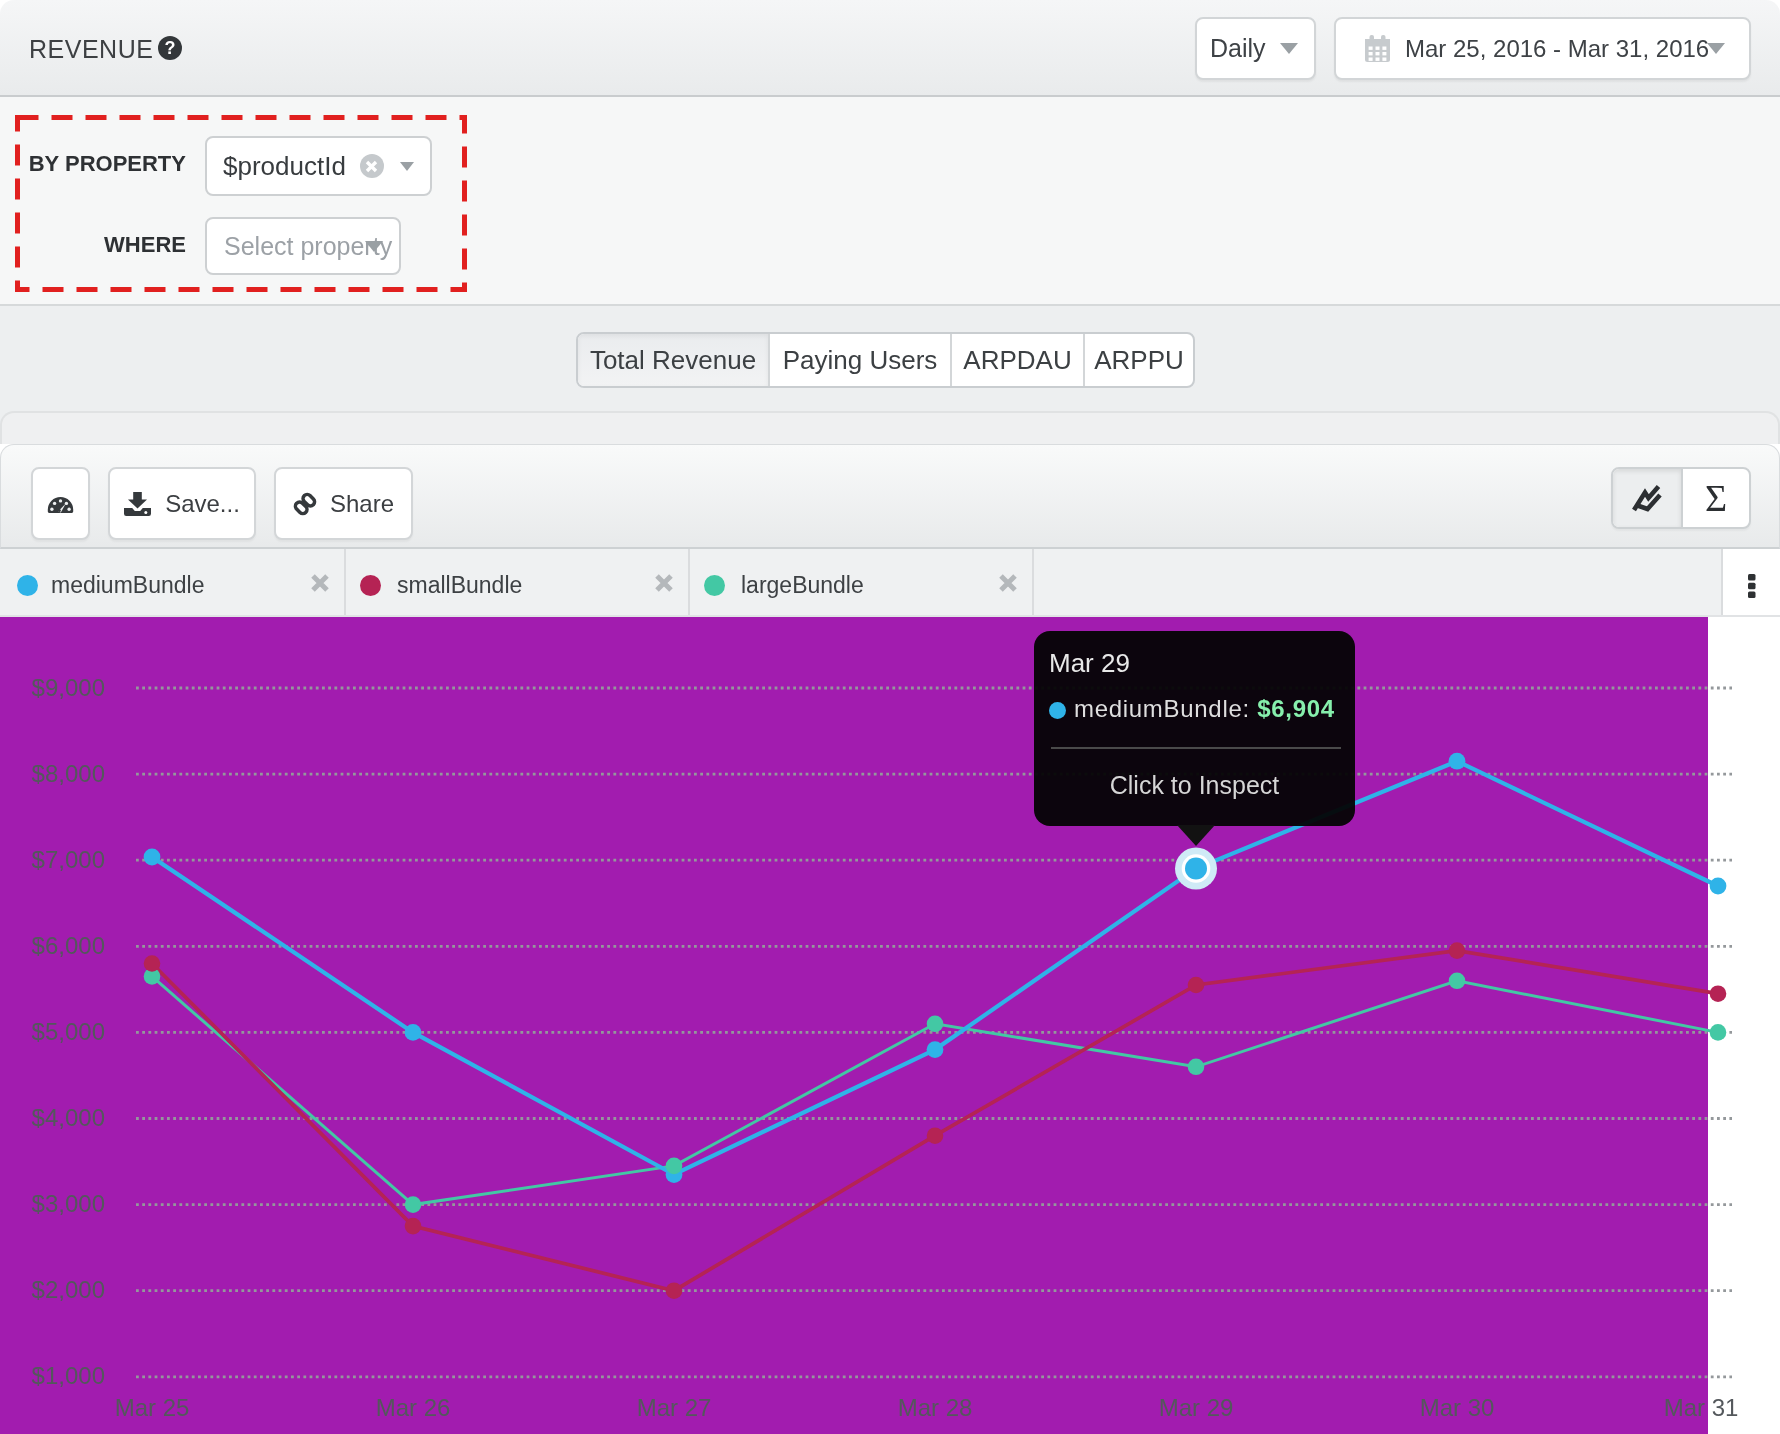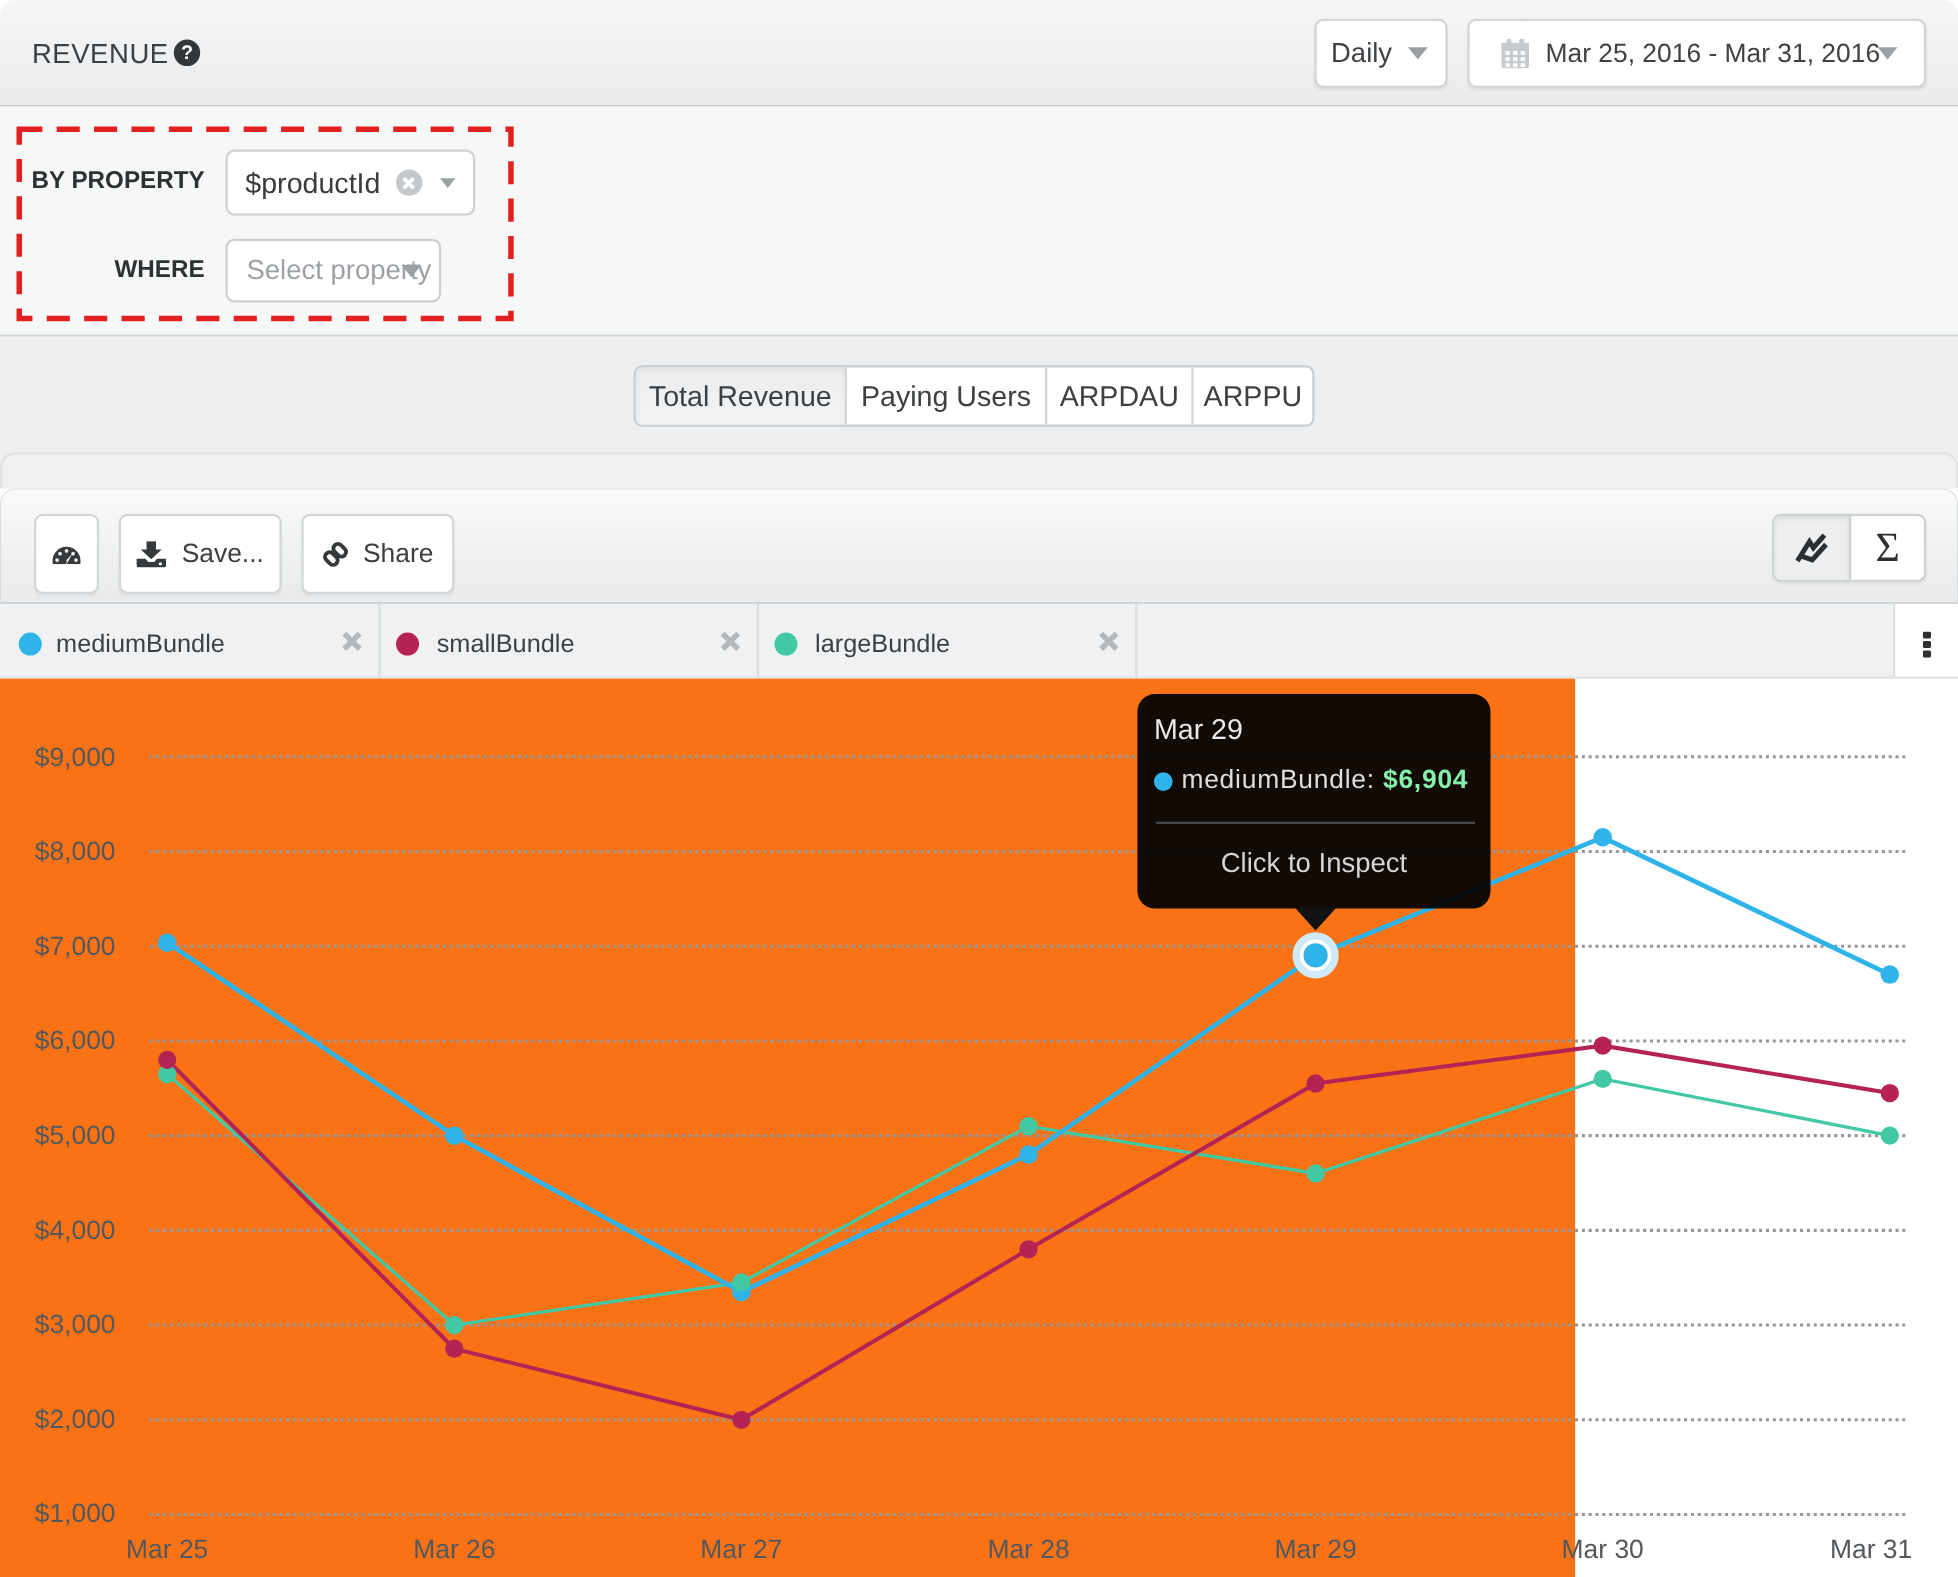--- a/index.html
+++ b/index.html
@@ -59,21 +59,21 @@
 
 
 #legend { position:absolute; left:0; top:549px; width:1780px; height:68px; background:#eff1f2; border-bottom:2px solid #e1e3e5; }
 .lcell { position:absolute; top:0; height:66px; }
 .lcell .dot { position:absolute; left:17px; top:26px; width:21px; height:21px; border-radius:50%; }
 .lcell .nm { position:absolute; left:51px; top:23px; font-size:23px; color:#3d4144; }
 .lsep { position:absolute; top:0; width:2px; height:66px; background:#dadcde; }
 #lmenu { position:absolute; left:1723px; top:0; width:57px; height:66px; background:#fff; }
 
 
-#chart { position:absolute; left:0; top:617px; width:1432px; height:817px; background:#f97316; }
+#chart { position:absolute; left:0; top:617px; width:1708px; height:817px; background:#a21caf; }
 
 
 #tooltip { position:absolute; left:1034px; top:631px; width:321px; height:195px; background:rgba(4,4,4,0.95); border-radius:16px; }
 #tt-arrow { position:absolute; left:1177px; top:825px; width:0; height:0;
   border-left:19px solid transparent; border-right:19px solid transparent; border-top:21px solid #121212; }
 #tooltip .t1 { position:absolute; left:15px; top:17px; font-size:26px; color:#e8e8e8; }
 #tooltip .t2 { position:absolute; left:40px; top:64px; font-size:24px; color:#dedede; letter-spacing:0.7px; }
 #tooltip .tdot2 { position:absolute; left:15px; top:71px; width:17px; height:17px; border-radius:50%; background:#2fb3e8; }
 #tooltip .t2 b { color:#86efac; }
 #tooltip .sep { position:absolute; left:17px; top:116px; width:290px; height:2px; background:#4a4a4a; }

